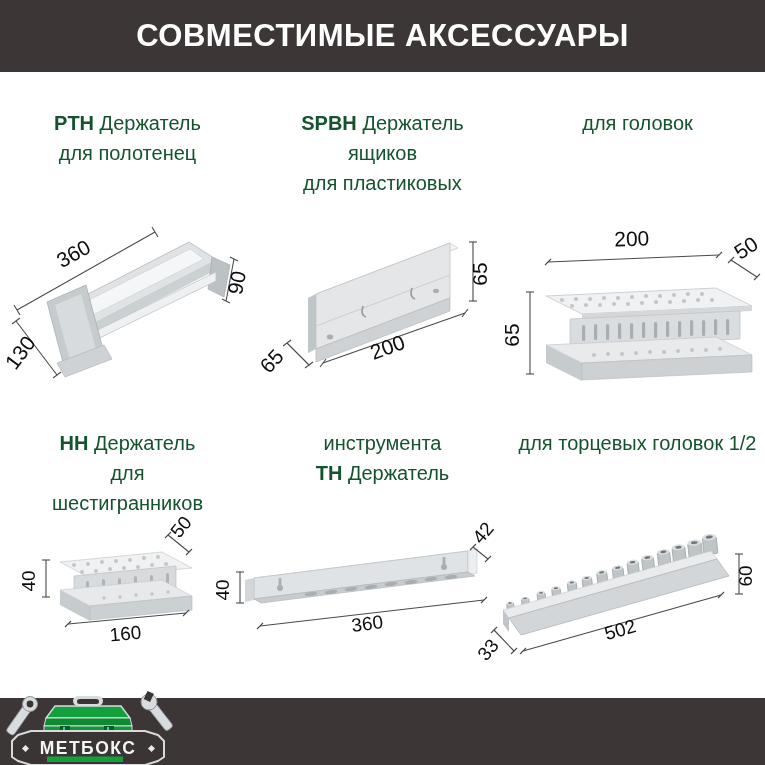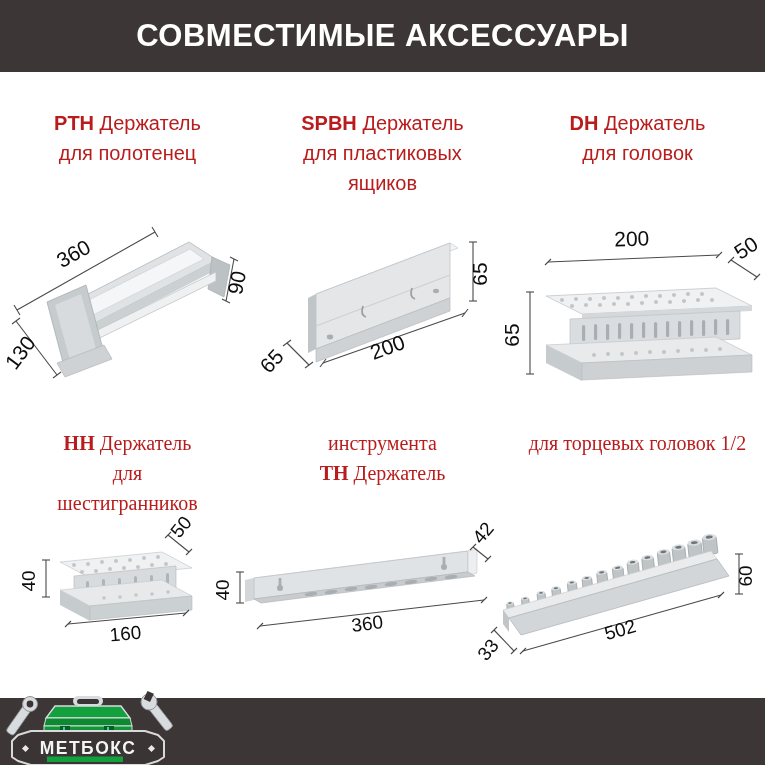--- a/index.html
+++ b/index.html
@@ -6,23 +6,23 @@
   .page{position:relative;width:765px;height:765px;background:#ffffff;overflow:hidden;
         font-family:"Liberation Sans",sans-serif;}
   .topbar{position:absolute;top:0;left:0;width:765px;height:72px;background:#3d3636;
           display:flex;align-items:center;justify-content:center;}
   .topbar h1{margin:0;color:#ffffff;font-size:31px;font-weight:700;letter-spacing:.5px;}
   .content{position:absolute;top:72px;left:0;width:765px;}
   .row{display:grid;grid-template-columns:255px 255px 255px;justify-items:center;}
   .row1{margin-top:36px;}
   .card{display:flex;flex-direction:column;align-items:center;}
   .row1 .card{height:320px;}
-  .ptitle{text-align:center;font-size:20px;line-height:30px;color:#b91c1c;}
+  .ptitle{text-align:center;font-size:20px;line-height:30px;color:#14532d;}
   .row1 .ptitle{height:94px;}
-  .row2 .ptitle{height:74px;font-family:Liberation Serif, serif;}
+  .row2 .ptitle{height:74px;}
   .code{font-weight:700;}
   svg.draw{overflow:visible;display:block;}
   .dim{font-size:21px;fill:#0d0d0d;font-family:"Liberation Sans",sans-serif;}
   .row2 .dim{font-size:19px;}
   .dl{stroke:#4a4a4a;stroke-width:1.1;}
   .sh-l22{position:relative;left:-22px;}
   .sh-l7{position:relative;left:-7px;}
   .sh-l12{position:relative;left:-12px;}
   .bottombar{position:absolute;top:698px;left:0;width:765px;height:67px;background:#3d3636;}
   .logo{position:absolute;left:3px;top:693px;overflow:visible;}
@@ -74,22 +74,22 @@
             <line class="dl" x1="9" y1="122" x2="17" y2="116"></line>
             <line class="dl" x1="50" y1="176" x2="58" y2="170"></line>
             <text class="dim" x="23" y="155" text-anchor="middle" transform="rotate(-53 23 155)">130</text>
           </g>
         </svg>
       </div>
 
       <div class="card">
         <div class="ptitle">
           <div><span class="code">SPBH</span> <span>Держатель</span></div>
+          <div>ящиков</div>
           <div>для пластиковых</div>
-          <div>ящиков</div>
         </div>
         <svg class="draw" width="245" height="185" viewBox="0 0 245 185">
           <g>
             <polygon points="48,96 56,92 56,147 48,151" fill="#c0c5c8"></polygon>
             <polygon points="56,92 190,41 198,46 64,97" fill="#f3f4f5" stroke="#c6cacd" stroke-width="0.7"></polygon>
             <polygon points="56,92 190,41 190,96 56,147" fill="#e4e6e8" stroke="#bfc3c6" stroke-width="0.8"></polygon>
             <line x1="56" y1="124" x2="190" y2="73" stroke="#cdd1d4" stroke-width="1.2"></line>
             <polygon points="56,147 190,96 190,109 56,160" fill="#ced2d5" stroke="#b6babd" stroke-width="0.7"></polygon>
             <ellipse cx="70" cy="135" rx="3.2" ry="2.4" fill="#a9aeb2"></ellipse>
             <ellipse cx="176" cy="89" rx="3" ry="2.2" fill="#a9aeb2"></ellipse>
@@ -112,21 +112,20 @@
             <line class="dl" x1="27" y1="141" x2="49" y2="163"></line>
             <line class="dl" x1="23" y1="144" x2="31" y2="138"></line>
             <line class="dl" x1="45" y1="166" x2="53" y2="160"></line>
             <text class="dim" x="17" y="164" text-anchor="middle" transform="rotate(-47 17 164)">65</text>
           </g>
         </svg>
       </div>
 
       <div class="card">
         <div class="ptitle">
-          <div><span class="code">DH</span> <span>Держатель</span></div>
           <div>для головок</div>
         </div>
         <svg class="draw" width="255" height="195" viewBox="0 0 255 195">
           <g>
             <polygon points="36,94 206,86 242,104 72,112" fill="#f0f1f2" stroke="#c3c7ca" stroke-width="0.8"></polygon>
             <g fill="#c2c6c9">
               <circle cx="52" cy="98" r="2.1"></circle>
                 <circle cx="66" cy="97" r="2.1"></circle>
                 <circle cx="80" cy="97" r="2.1"></circle>
                 <circle cx="94" cy="96" r="2.1"></circle>

